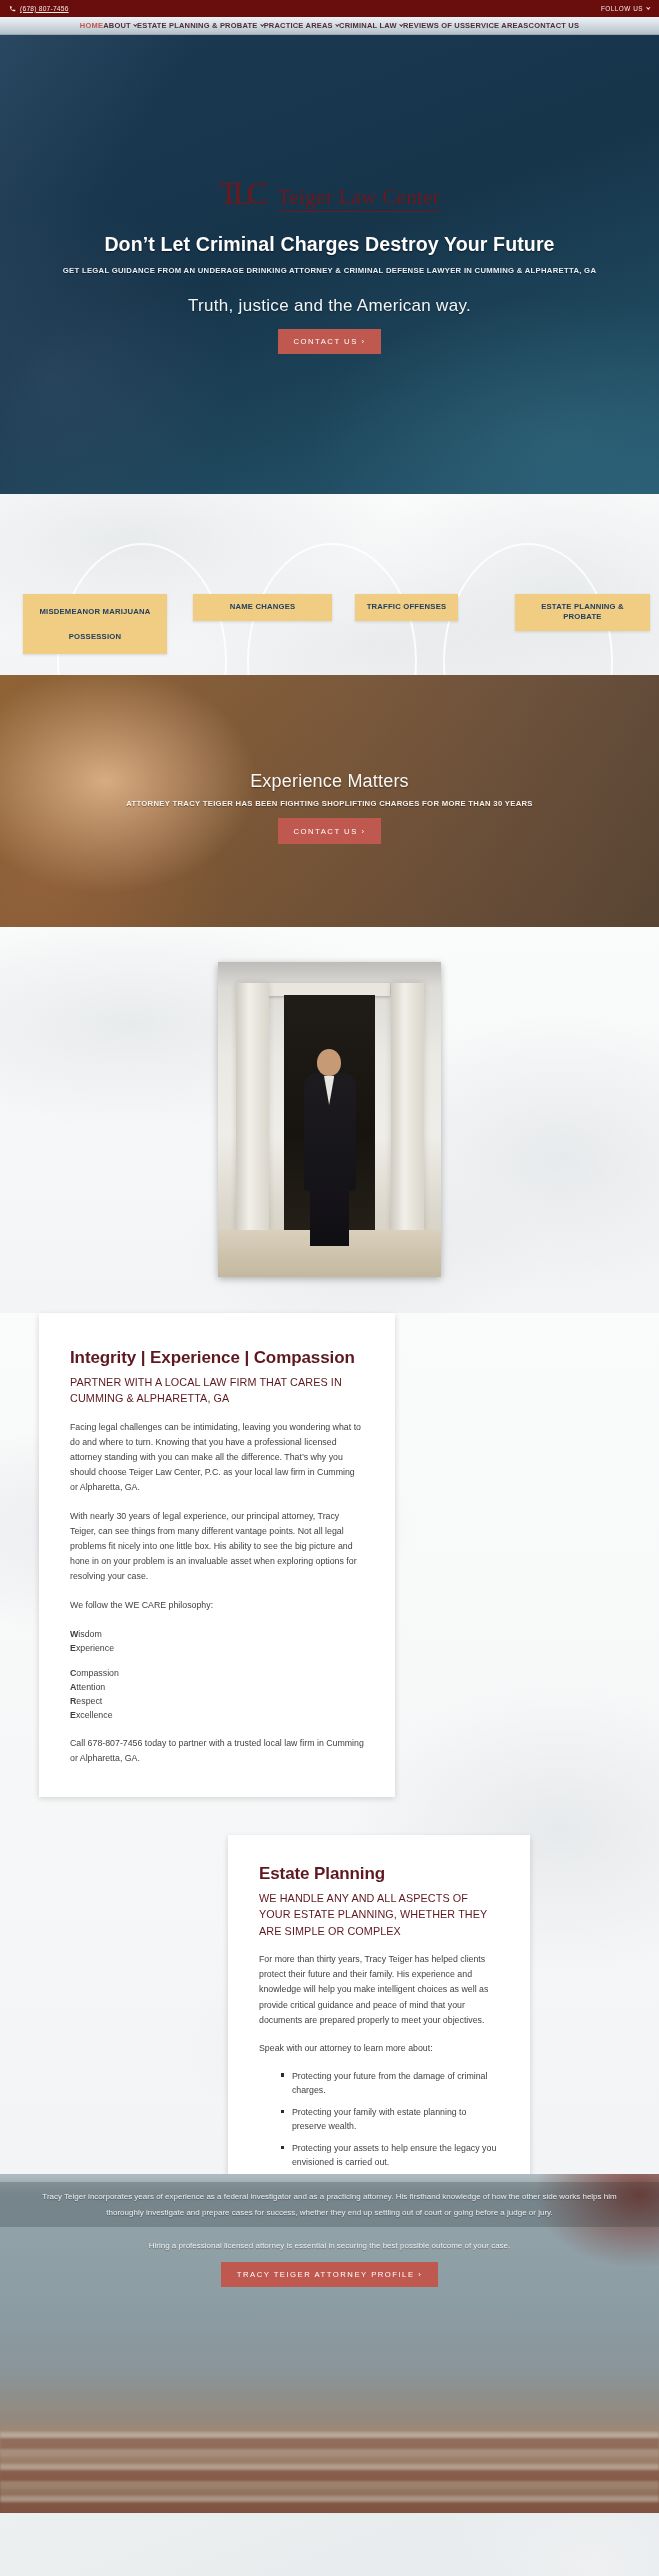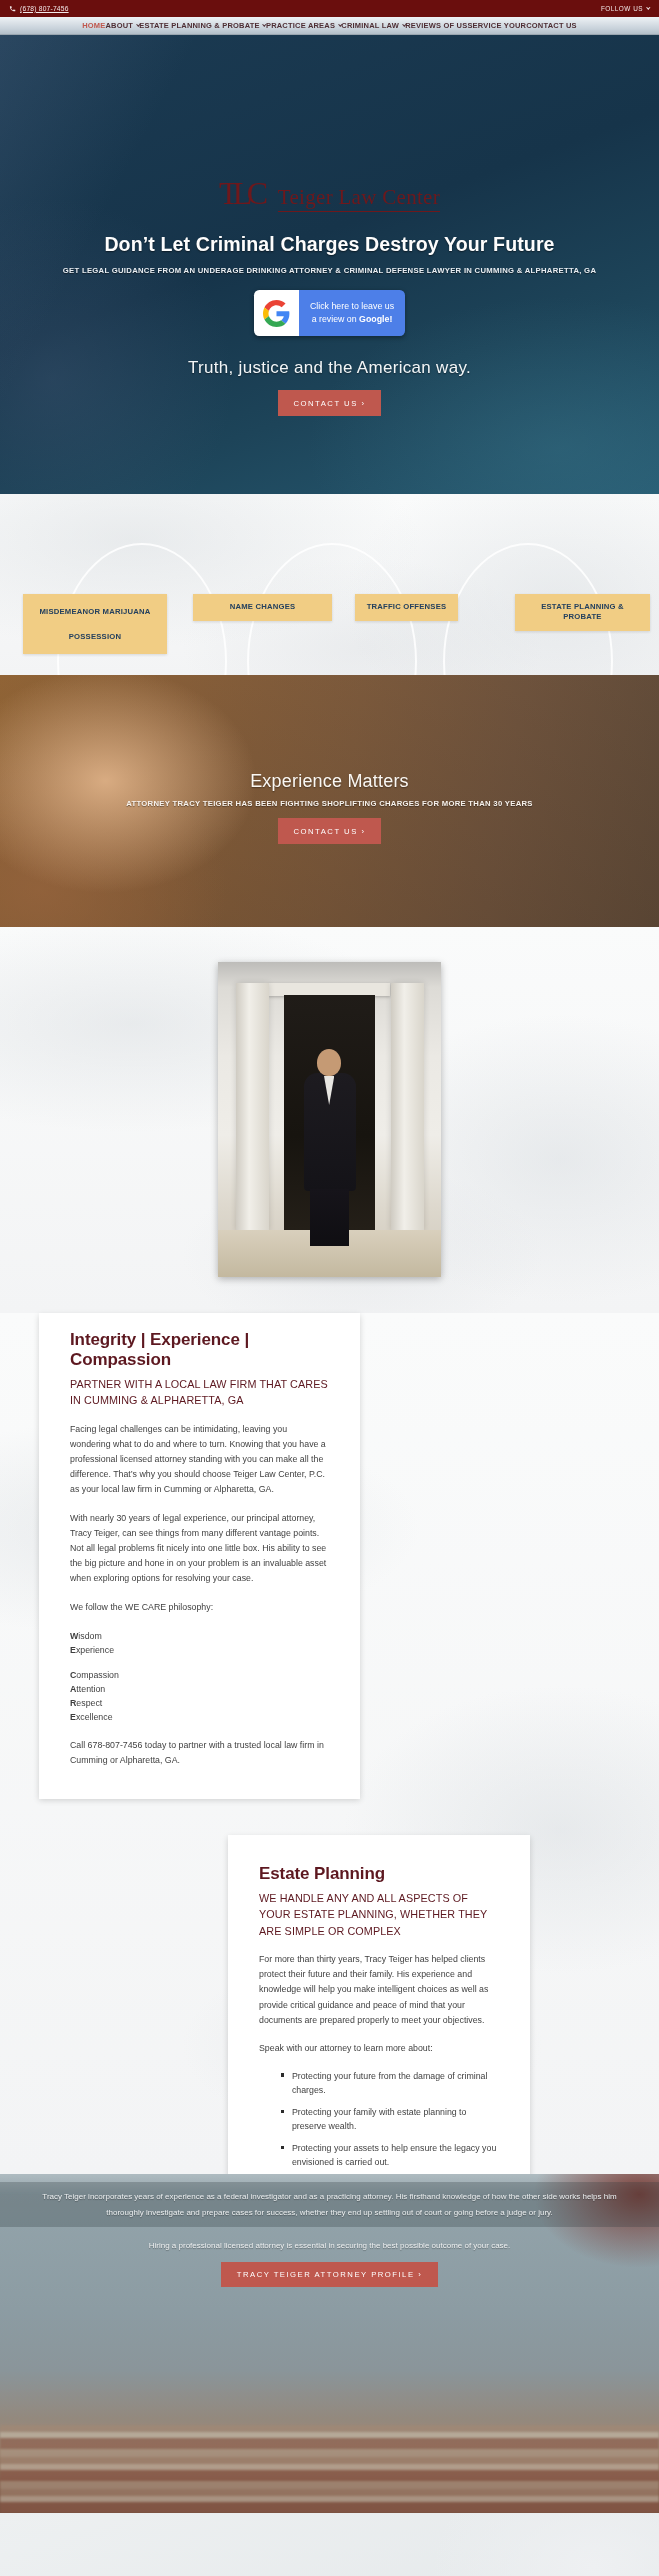--- a/index.html
+++ b/index.html
@@ -90,21 +90,21 @@
   .photo .suit { position:absolute; left:86px; top:111px; width:52px; height:118px; border-radius:13.4px 13.4px 4.1px 4.1px; background:linear-gradient(#1d1b20,#141318); }
   .photo .shirt { position:absolute; left:106px; top:114px; width:10.3px; height:29px; background:#e8e6e2; clip-path:polygon(0 0,100% 0,50% 100%); }
   .photo .legs { position:absolute; left:92px; top:227px; width:39px; height:57px; background:linear-gradient(#16141a,#0f0e12); }
 
   
   .marble-cards { height:861px; }
   .card { position:absolute; background:#fff; box-shadow:0 1.5px 6.2px rgba(0,0,0,.16); }
   .card h2 { color:#5d1820; font-size:17px; font-weight:bold; letter-spacing:-0.1px; }
   .card .subhead { color:#5d1820; font-size:10.8px; font-weight:normal; letter-spacing:0.1px; line-height:1.5; margin-top:6.2px; }
   .card p { color:#3f3f3f; font-size:8.8px; line-height:1.72; margin-top:13.4px; }
-  .card1 { left:39px; top:0; width:321px; padding:17px 31px 31px; }
+  .card1 { left:39px; top:0; width:356px; padding:35px 31px 31px; }
   .we-care { margin-top:13.4px; color:#3f3f3f; font-size:8.8px; line-height:1.6; list-style:none; }
   .we-care.g2 { margin-top:11.3px; }
   .we-care b { font-weight:bold; }
 
   .card2 { left:228px; top:522px; width:302px; padding:29px 31px 27px; }
   .sq-list { margin-top:12.4px; list-style:none; padding-left:21.6px; }
   .sq-list li { color:#3f3f3f; font-size:8.8px; line-height:1.6; margin-top:8.2px; position:relative; padding-left:11.3px; }
   .sq-list li::before { content:""; position:absolute; left:0; top:4.6px; width:3.6px; height:3.6px; background:#2b2b2b; }
 
   
@@ -166,50 +166,34 @@
         <i class="caret sm"></i>
       </a>
     <a href="#">
         <span>CRIMINAL LAW</span>
         <i class="caret sm"></i>
       </a>
     <a href="#">
         <span>REVIEWS OF US</span>
       </a>
     <a href="#">
-        <span>SERVICE YOUR</span>
+        <span>SERVICE AREAS</span>
       </a>
     <a href="#">
         <span>CONTACT US</span>
       </a>
   </nav>
 
   <section class="hero">
     <div class="hero-logo">
       <span class="mono">TLC</span>
       <span class="lname">Teiger Law Center</span>
     </div>
     <h1>Don’t Let Criminal Charges Destroy Your Future</h1>
     <p class="hero-sub">GET LEGAL GUIDANCE FROM AN UNDERAGE DRINKING ATTORNEY &amp; CRIMINAL DEFENSE LAWYER IN CUMMING &amp; ALPHARETTA, GA</p>
-    <div>
-      <a class="review-badge" href="#">
-        <span class="g-box">
-          <svg viewBox="0 0 48 48">
-              <path fill="#EA4335" d="M24 9.5c3.54 0 6.71 1.22 9.21 3.6l6.85-6.85C35.9 2.38 30.47 0 24 0 14.62 0 6.51 5.38 2.56 13.22l7.98 6.19C12.43 13.72 17.74 9.5 24 9.5z"></path>
-              <path fill="#4285F4" d="M46.98 24.55c0-1.57-.15-3.09-.38-4.55H24v9.02h12.94c-.58 2.96-2.26 5.48-4.78 7.18l7.73 6c4.51-4.18 7.09-10.36 7.09-17.65z"></path>
-              <path fill="#FBBC05" d="M10.53 28.59c-.48-1.45-.76-2.99-.76-4.59s.27-3.14.76-4.59l-7.98-6.19C.92 16.46 0 20.12 0 24c0 3.88.92 7.54 2.56 10.78l7.97-6.19z"></path>
-              <path fill="#34A853" d="M24 48c6.48 0 11.93-2.13 15.89-5.81l-7.73-6c-2.15 1.45-4.92 2.3-8.16 2.3-6.26 0-11.57-4.22-13.47-9.91l-7.98 6.19C6.51 42.62 14.62 48 24 48z"></path>
-            </svg>
-        </span>
-        <span class="b-box">
-          <span>Click here to leave us</span>
-          <span><span>a review on </span><b>Google!</b></span>
-        </span>
-      </a>
-    </div>
     <p class="tagline">Truth, justice and the American way.</p>
     <a class="btn" href="#">CONTACT US ›</a>
   </section>
 
   <section class="marble marble1">
     <div class="arc arc1"></div>
     <div class="arc arc2"></div>
     <div class="arc arc3"></div>
     <a class="gold-box tall gb1" href="#">MISDEMEANOR MARIJUANA POSSESSION</a>
     <a class="gold-box short gb2" href="#">NAME CHANGES</a>

